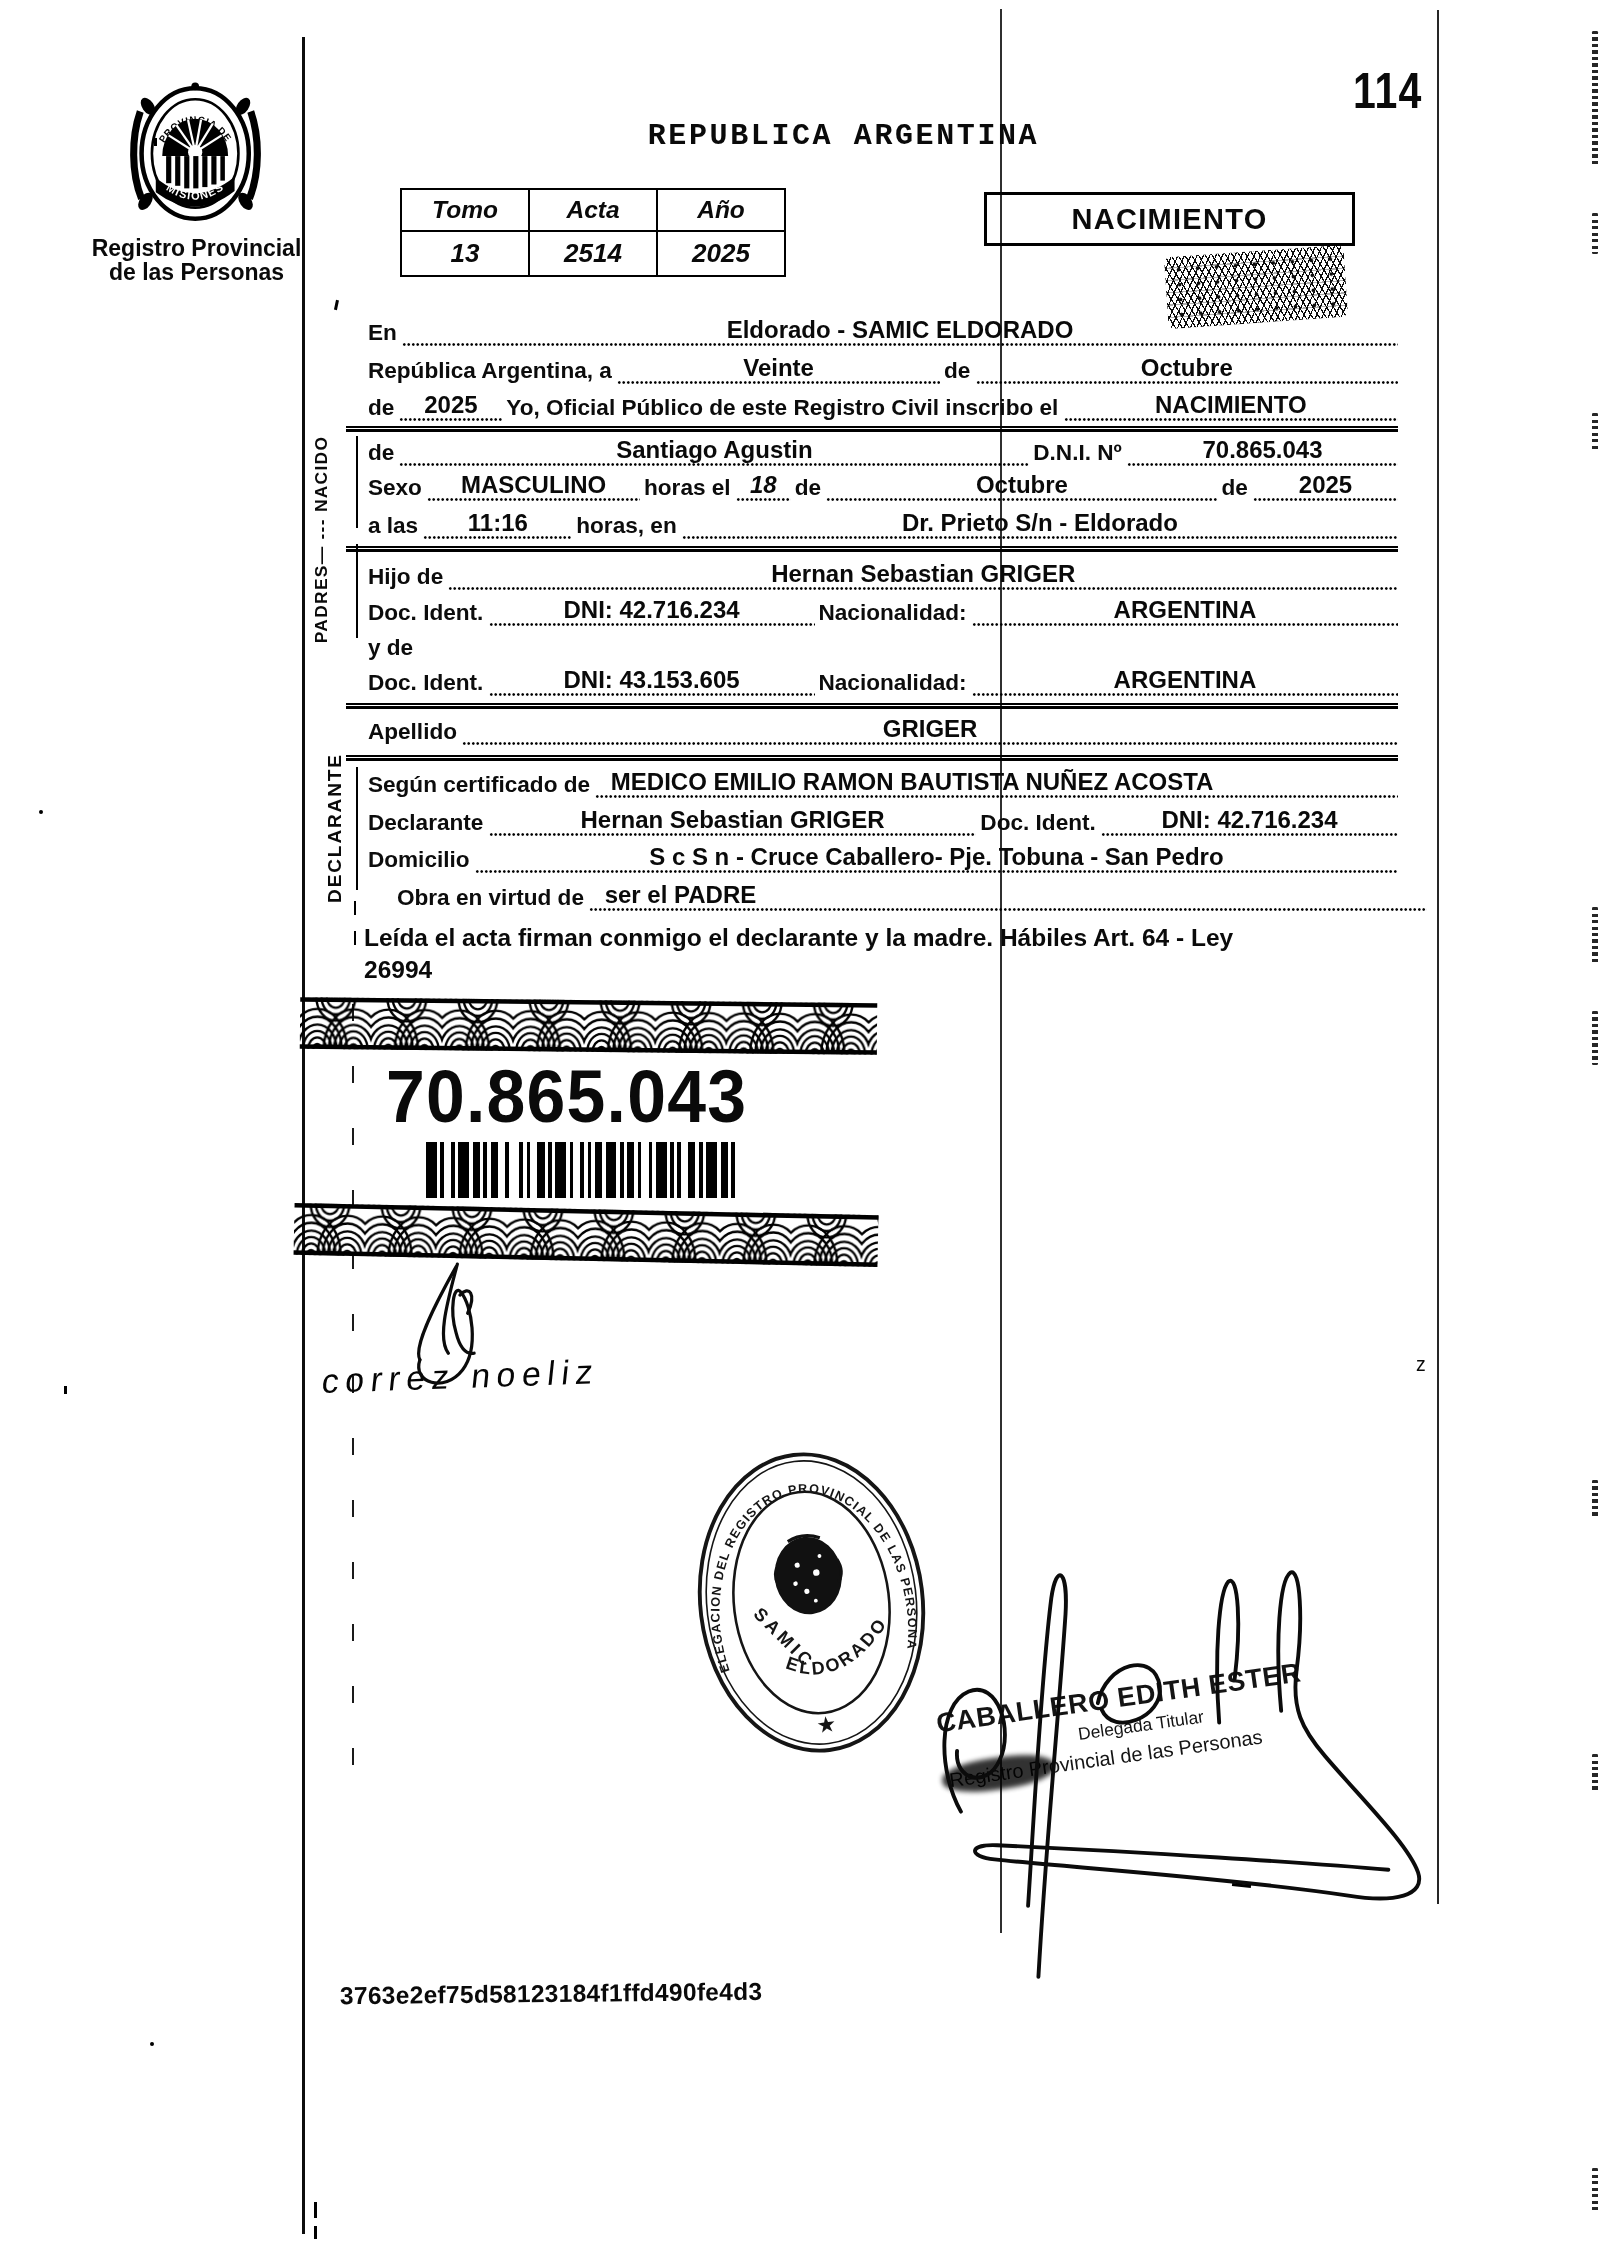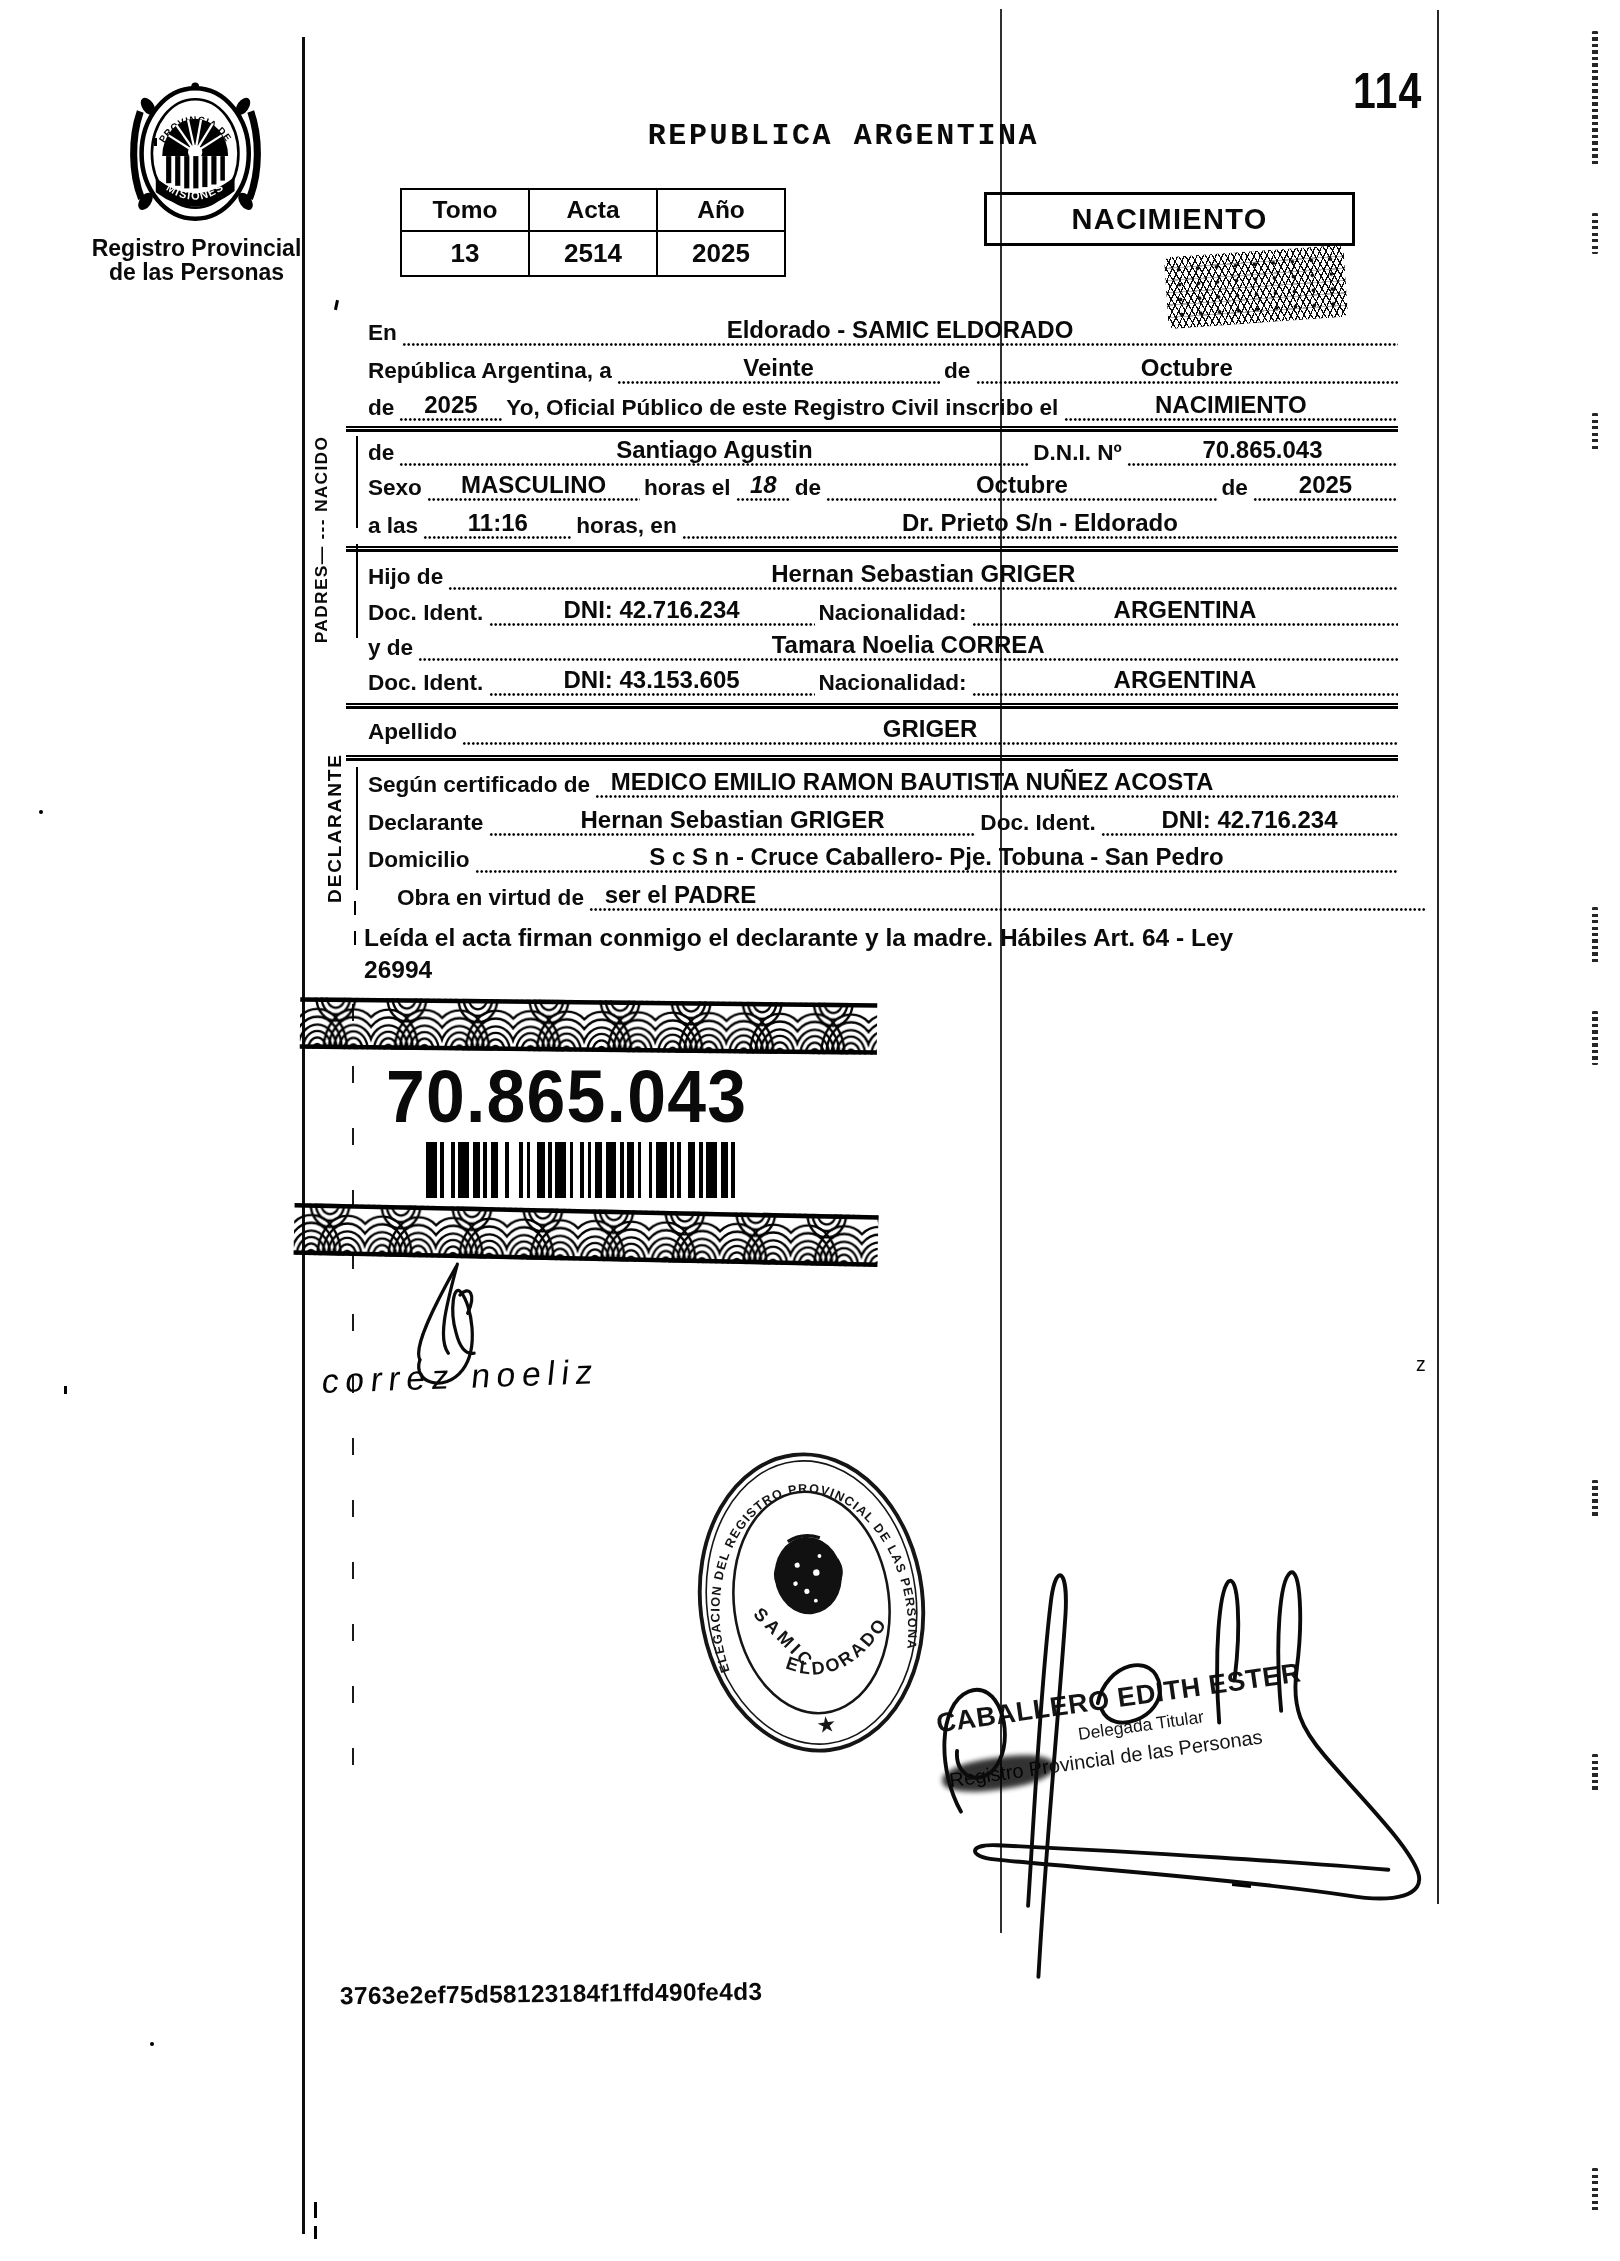--- a/index.html
+++ b/index.html
@@ -15,21 +15,21 @@
   
   #page-number{left:1353px;top:62px;font-size:50px;font-weight:700;
     transform:scaleX(.82);transform-origin:left top;letter-spacing:1.3px;}
   #doc-title{left:624px;top:119px;width:439px;text-align:center;
     font-family:"Liberation Mono", monospace;font-weight:700;font-size:30px;letter-spacing:2.6px;white-space:nowrap;}
 
   
   #record-table{left:400px;top:188px;border-collapse:collapse;}
   #record-table td{border:2.6px solid #000;text-align:center;vertical-align:middle;
     font-size:24.5px;font-weight:700;padding:0;}
-  #record-table{border:1.9px solid #000;}
+  #record-table{border:1.9px solid #000;font-style:italic;}
   #record-table tr.hdr td{width:126px;height:40px;}
   #record-table tr.vals td{height:43px;font-size:26px;}
 
   
   #type-box{left:984px;top:192px;width:365px;height:48px;border:3.2px solid #000;
     display:flex;align-items:center;justify-content:center;}
   #type-box span{font-size:29px;font-weight:700;letter-spacing:1.3px;}
 
   
   #net-stamp{left:1166px;top:251px;width:180px;height:72px;transform:rotate(-4deg);
@@ -276,23 +276,20 @@
         <span class="val">DNI: 42.716.234</span>
       </span>
     <span class="lbl">Nacionalidad:</span>
     <span class="seg">
         <span class="val">ARGENTINA</span>
       </span>
   </div>
 
   <div class="frow" style="top:624px;">
     <span class="lbl">y de</span>
-    <span class="seg">
-        <span class="val">Tamara Noelia CORREA</span>
-      </span>
   </div>
 
   <div class="frow" style="top:659px;">
     <span class="lbl">Doc. Ident.</span>
     <span class="seg fixed" style="width:326px;">
         <span class="val">DNI: 43.153.605</span>
       </span>
     <span class="lbl">Nacionalidad:</span>
     <span class="seg">
         <span class="val">ARGENTINA</span>

